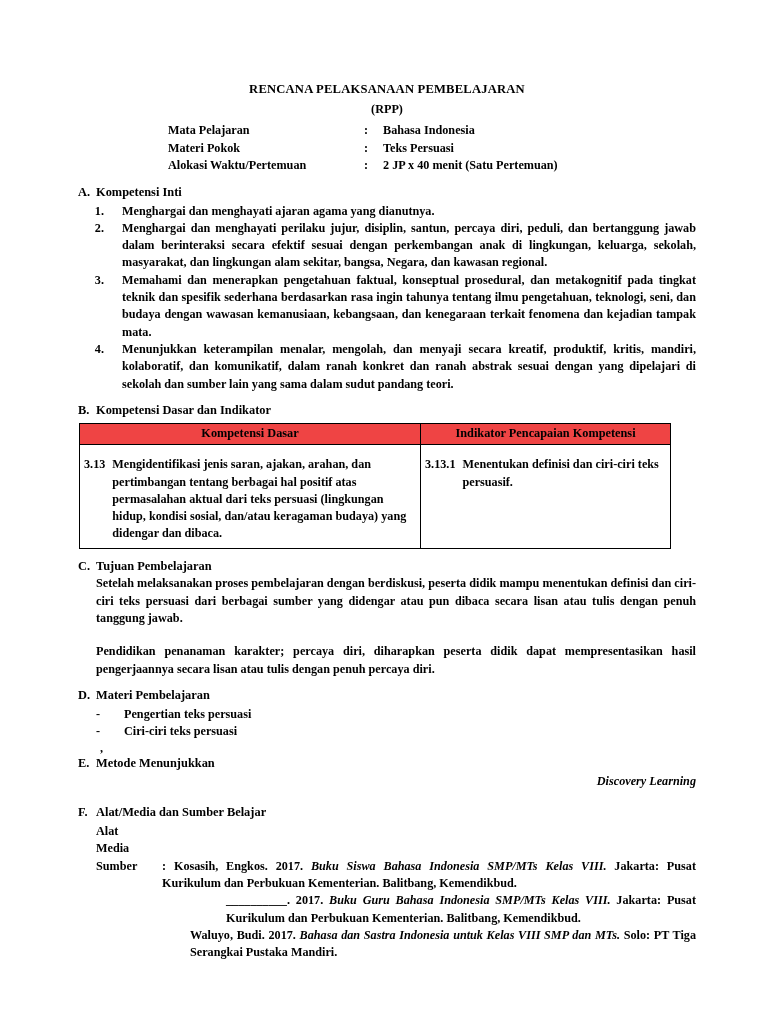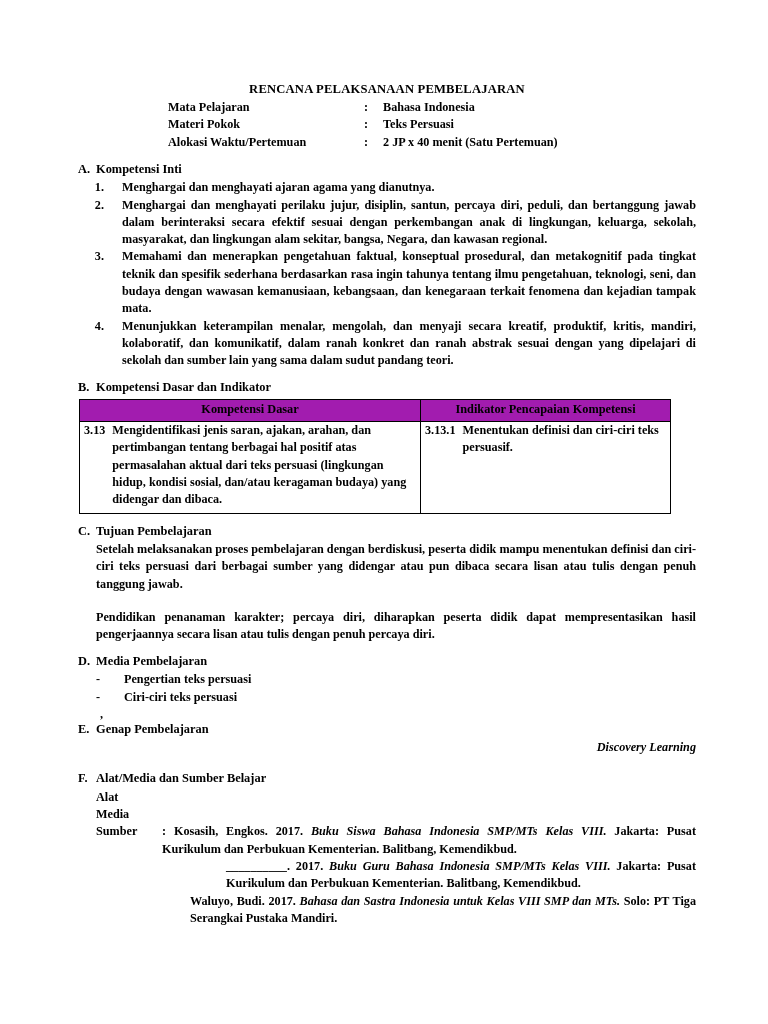--- a/index.html
+++ b/index.html
@@ -102,29 +102,29 @@
     margin-top: 3px;
     margin-left: 1px;
     table-layout: fixed;
   }
   table.kd th, table.kd td {
     border: 1.3px solid #000;
     padding: 0;
     vertical-align: top;
   }
   table.kd th {
-    background: #a21caf;
+    background: #ef4444;
     text-align: center;
     font-weight: bold;
     font-size: 12.3px;
     padding: 1px 0 2px 0;
   }
   .cellwrap {
     display: flex;
-    padding: 0 4px 5px 4px;
+    padding: 11px 4px 5px 4px;
     font-weight: bold;
   }
   .cellwrap .code {
     flex: 0 0 auto;
     padding-right: 7px;
     white-space: nowrap;
   }
   .cellwrap .body { flex: 1; }
 
   
@@ -167,20 +167,21 @@
     padding-left: 0;
   }
   .ref-hang { padding-left: 64px; }
 </style>
 </head>
 <body>
 
 <div class="page">
 
   <div class="doc-title">RENCANA PELAKSANAAN PEMBELAJARAN</div>
+  <div class="doc-subtitle">(RPP)</div>
 
   <table class="identity">
     <tbody>
       <tr>
         <td class="k">Mata Pelajaran</td>
         <td class="s">:</td>
         <td class="v">Bahasa Indonesia</td>
       </tr>
       <tr>
         <td class="k">Materi Pokok</td>
@@ -258,39 +259,39 @@
     </div>
     <div class="sec-body">
       <p class="para">Setelah melaksanakan proses pembelajaran dengan berdiskusi, peserta didik mampu menentukan definisi dan ciri-ciri teks persuasi dari berbagai sumber yang didengar atau pun dibaca secara lisan atau tulis dengan penuh tanggung jawab.</p>
       <p class="para spaced"><span class="bold-lead">Pendidikan penanaman karakter;</span><span> percaya diri, diharapkan peserta didik dapat mempresentasikan hasil pengerjaannya secara lisan atau tulis dengan penuh percaya diri.</span></p>
     </div>
   </div>
 
   <div class="sec">
     <div class="sec-head">
       <span class="sec-letter">D.</span>
-      <span>Media Pembelajaran</span>
+      <span>Materi Pembelajaran</span>
     </div>
     <div class="sec-body dlist">
       <div class="ditem">
         <span class="dash">-</span>
         <span>Pengertian teks persuasi</span>
       </div>
       <div class="ditem">
         <span class="dash">-</span>
         <span>Ciri-ciri teks persuasi</span>
       </div>
       <div class="stray">,</div>
     </div>
   </div>
 
   <div class="sec" style="margin-top:0">
     <div class="sec-head">
       <span class="sec-letter">E.</span>
-      <span>Genap Pembelajaran</span>
+      <span>Metode Menunjukkan</span>
     </div>
     <div class="sec-body">
       <div class="ital">Discovery Learning</div>
     </div>
   </div>
 
   <div class="sec" style="margin-top:14px">
     <div class="sec-head">
       <span class="sec-letter">F.</span>
       <span>Alat/Media dan Sumber Belajar</span>

